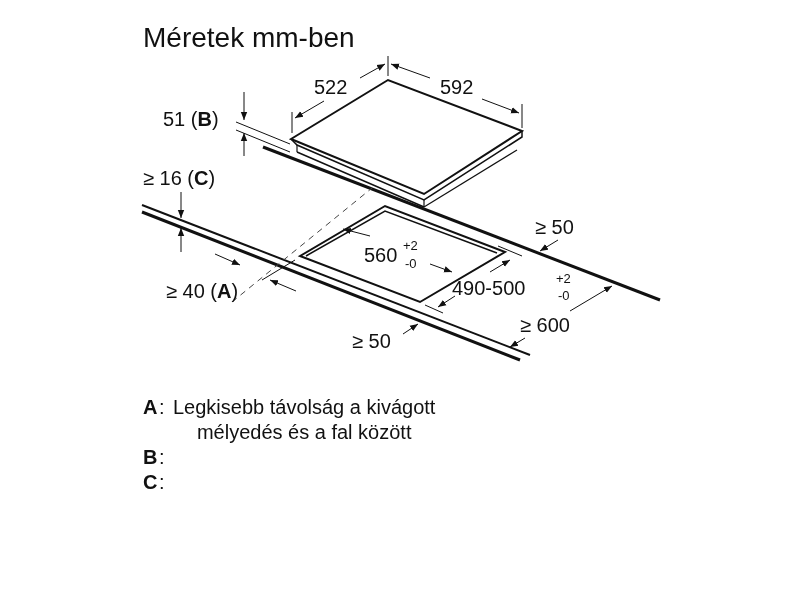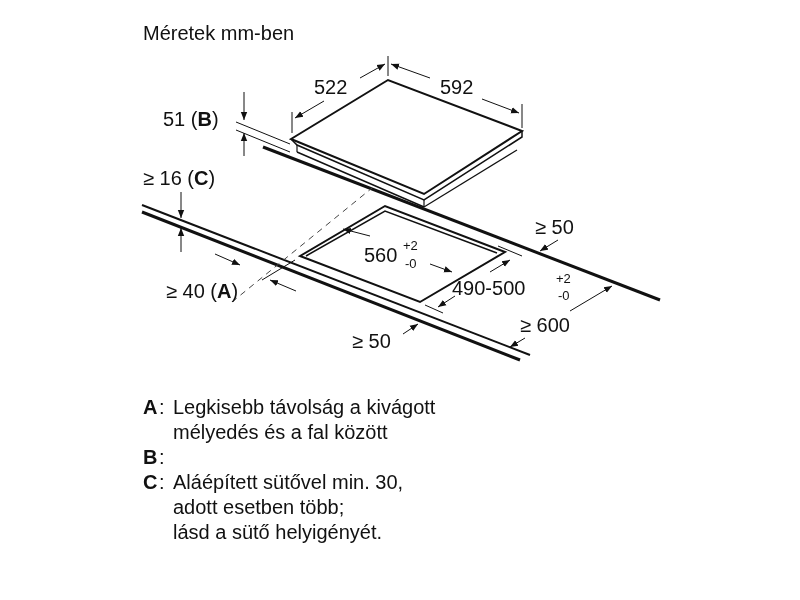--- a/index.html
+++ b/index.html
@@ -1,26 +1,26 @@
 <!DOCTYPE html>
 <html><head>
   <meta charset="utf-8">
   <style>
     html, body { margin: 0; padding: 0; background: #ffffff; }
     body { width: 800px; height: 600px; position: relative; overflow: hidden;
            font-family: "Liberation Sans", sans-serif; color: #111; }
-    .title { position: absolute; left: 143px; top: 22px; font-size: 20px; }
+    .title { position: absolute; left: 143px; top: 22px; font-size: 28px; }
     svg.diagram { position: absolute; left: 0; top: 0; }
     .dim { font-family: "Liberation Sans", sans-serif; font-size: 20px; fill: #111; }
     .sup { font-size: 13px; }
     .legend { position: absolute; left: 143px; top: 395px; font-size: 20px; line-height: 25px; }
     .legend-row { display: flex; }
     .legend-key { font-weight: bold; width: 16px; }
     .legend-colon { width: 14px; }
-    .legend-text { white-space: pre-line; }
+    .legend-text { white-space: pre-line; text-align: center; }
   </style>
 </head>
 <body>
 
 <div class="title">Méretek mm-ben</div>
 
 <svg class="diagram" width="800" height="600" viewBox="0 0 800 600">
   <defs>
     <marker id="arr" viewBox="0 0 10 10" refX="10" refY="5" markerWidth="8" markerHeight="8" orient="auto-start-reverse">
       <path d="M0,1 L10,5 L0,9 z" fill="#111"></path>
@@ -137,17 +137,14 @@
     <span class="legend-text">Legkisebb távolság a kivágott
 mélyedés és a fal között</span>
   </div>
   <div class="legend-row">
     <span class="legend-key">B</span>
       <span class="legend-colon">:</span>
   </div>
   <div class="legend-row">
     <span class="legend-key">C</span>
       <span class="legend-colon">:</span>
-    <span class="legend-text">Aláépített sütővel min. 30,
-adott esetben több;
-lásd a sütő helyigényét.</span>
   </div>
 </div>
 
 </body></html>

